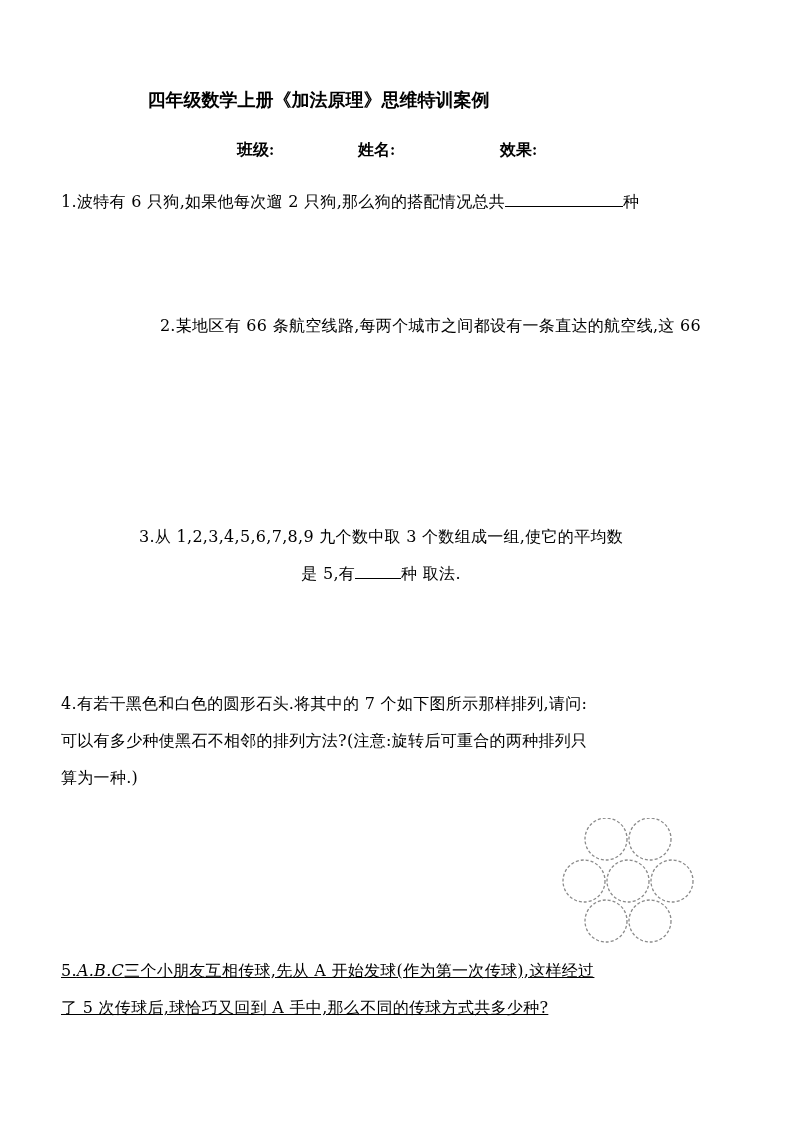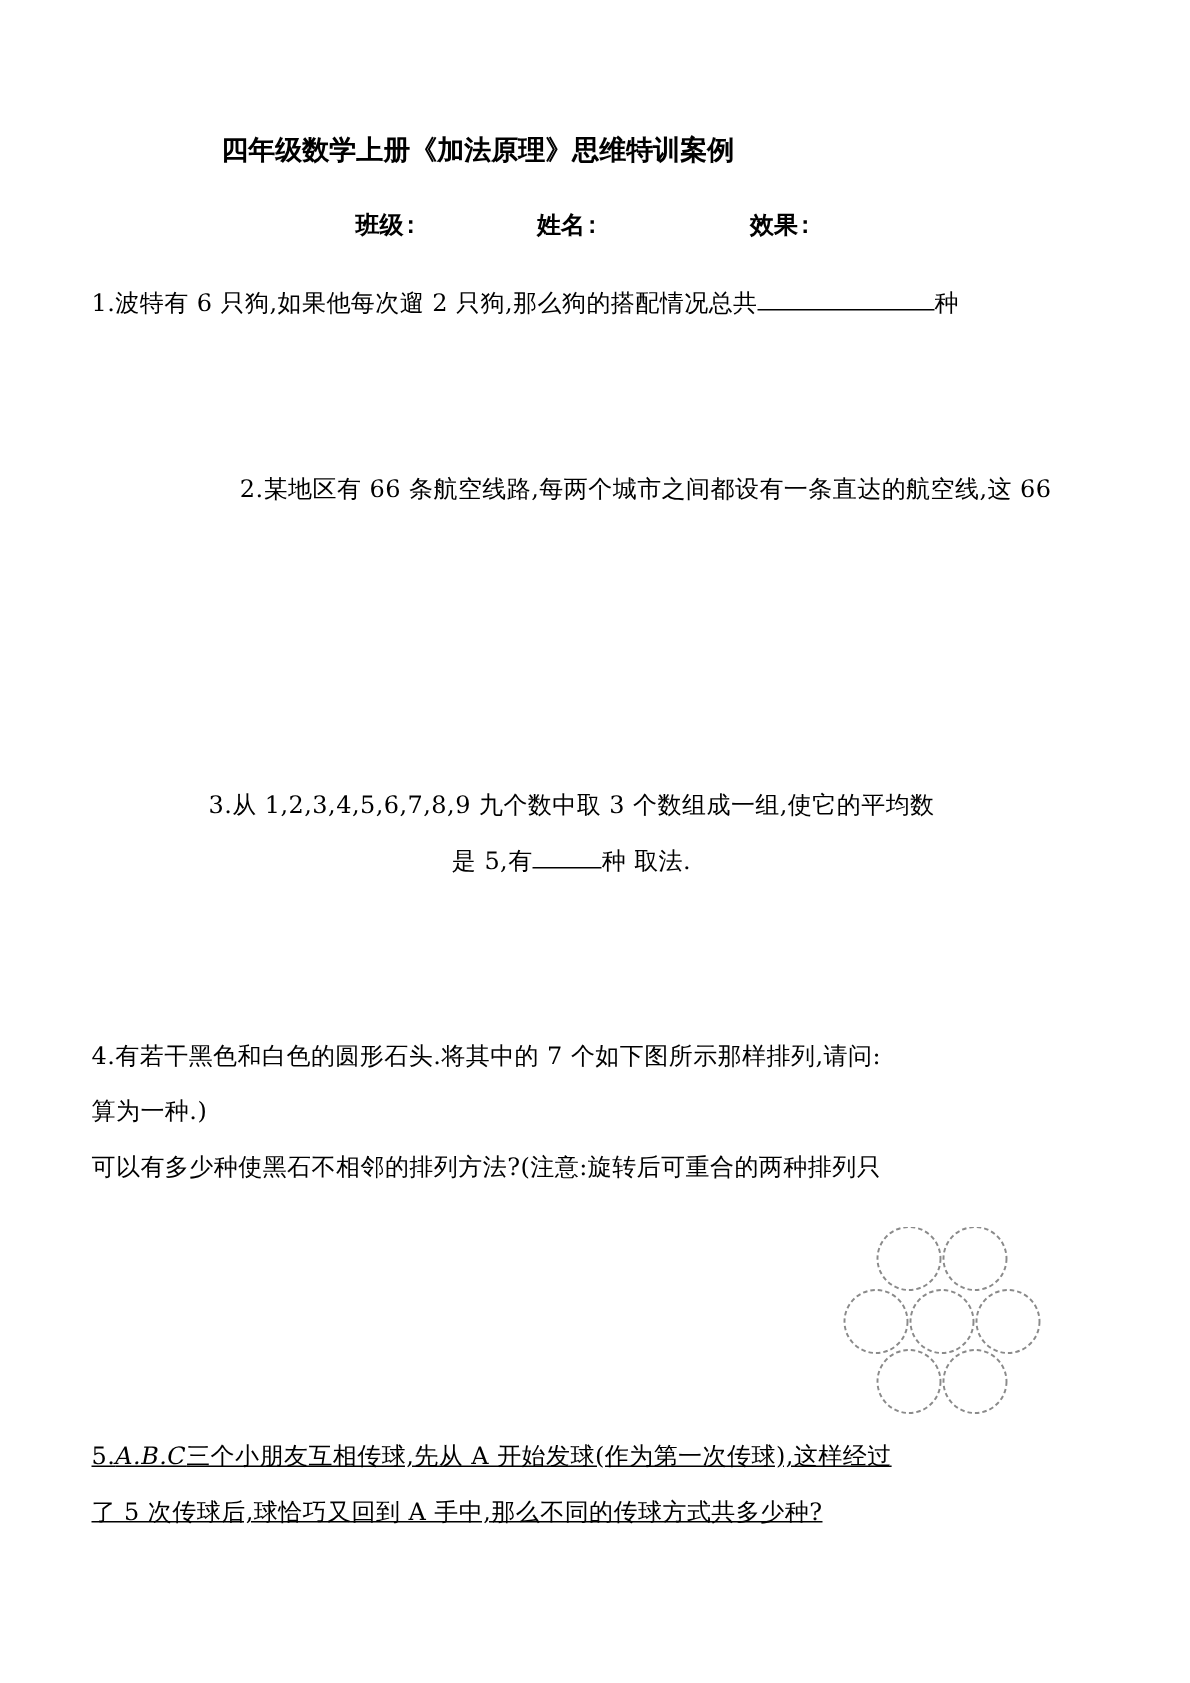--- a/index.html
+++ b/index.html
@@ -1,21 +1,21 @@
 <!DOCTYPE html>
 <html><head>
   <meta charset="utf-8">
   <style>
     html, body { margin: 0; padding: 0; background: #ffffff; }
     body { width: 793px; height: 1122px; position: relative; overflow: hidden;
       font-family: "DejaVu Serif", "Liberation Serif", serif; color: #000; }
     .title { position: absolute; top: 88px; left: 0; width: 637px; text-align: center;
       font-size: 18px; font-weight: bold; font-family: "DejaVu Sans", sans-serif; }
     .info { position: absolute; top: 140px; left: 0; width: 719px; height: 24px;
-      font-size: 16px; font-weight: bold; font-family: Liberation Mono, monospace; }
+      font-size: 16px; font-weight: bold; font-family: Liberation Serif, serif; }
     .info span { position: absolute; }
     .q { position: absolute; left: 61px; width: 640px; font-size: 16px; line-height: 37px; letter-spacing: 0.3px; }
     .blank { display: inline-block; border-bottom: 1px solid #000; height: 18px; vertical-align: baseline; }
     .italic { font-style: italic; }
     .figure { position: absolute; left: 558px; top: 818px; width: 145px; height: 125px; }
   </style>
 </head>
 <body>
 
 <div>
@@ -35,22 +35,22 @@
     <div><span>2.</span><span>某地区有 66 条航空线路,每两个城市之间都设有一条直达的航空线,这 66</span></div>
   </div>
 
   <div class="q" style="top:518px;text-align:center;">
     <div><span>3.</span><span>从 1,2,3,4,5,6,7,8,9 九个数中取 3 个数组成一组,使它的平均数</span></div>
     <div><span>是 5,有</span><span class="blank" style="width:46px;"></span><span>种  取法.</span></div>
   </div>
 
   <div class="q" style="top:685px;">
     <div><span>4.</span><span>有若干黑色和白色的圆形石头.将其中的 7 个如下图所示那样排列,请问:</span></div>
+    <div>可以有多少种使黑石不相邻的排列方法?(注意:旋转后可重合的两种排列只</div>
     <div>算为一种.)</div>
-    <div>可以有多少种使黑石不相邻的排列方法?(注意:旋转后可重合的两种排列只</div>
   </div>
 
   <svg class="figure" viewBox="0 0 145 125">
     <g fill="none" stroke="#8a8a8a" stroke-width="1.3" stroke-dasharray="3,2">
       <circle cx="48" cy="21" r="21"></circle>
       <circle cx="92" cy="21" r="21"></circle>
       <circle cx="26" cy="63" r="21"></circle>
       <circle cx="70" cy="63" r="21"></circle>
       <circle cx="114" cy="63" r="21"></circle>
       <circle cx="48" cy="103" r="21"></circle>

